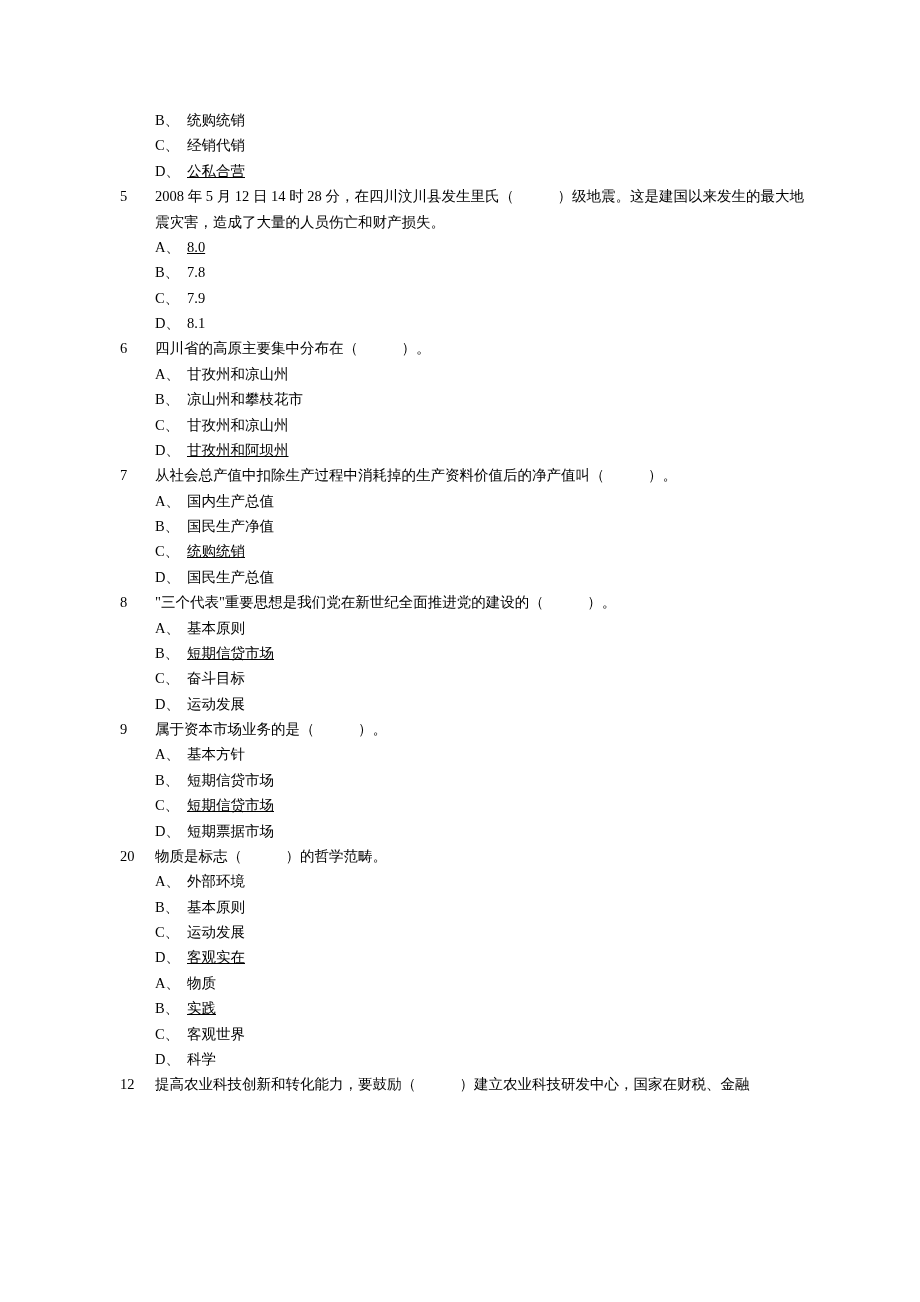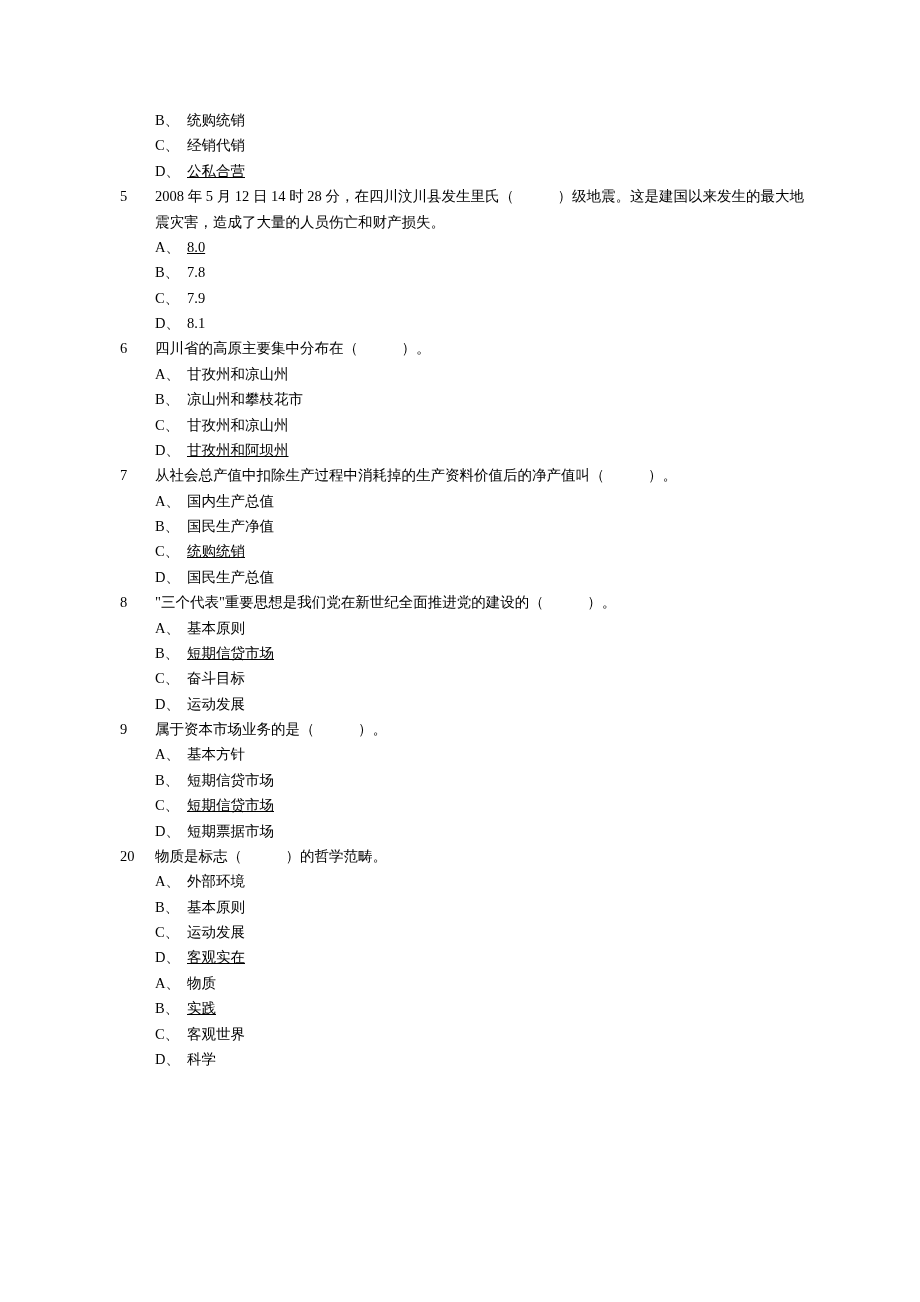--- a/index.html
+++ b/index.html
@@ -218,14 +218,18 @@
     <div class="option">
       <span class="olabel">C、</span>
       <span class="black">客观世界</span>
     </div>
     <div class="option">
       <span class="olabel">D、</span>
       <span class="black">科学</span>
     </div>
   </div>
 
+  <div class="question">
+    <span class="qnum">12</span>
+    <span class="qtext">提高农业科技创新和转化能力，要鼓励（　　　）建立农业科技研发中心，国家在财税、金融</span>
+  </div>
 
 </div>
 
 </body></html>

